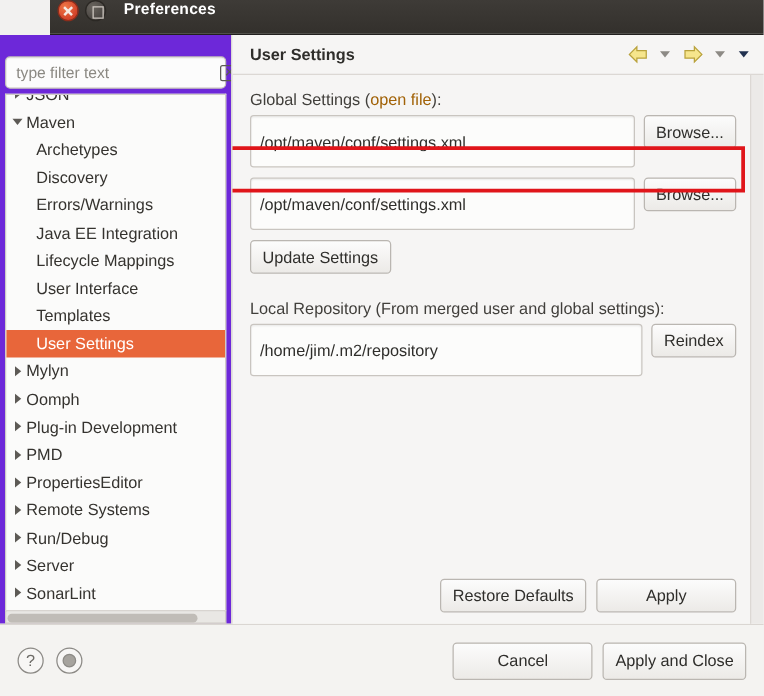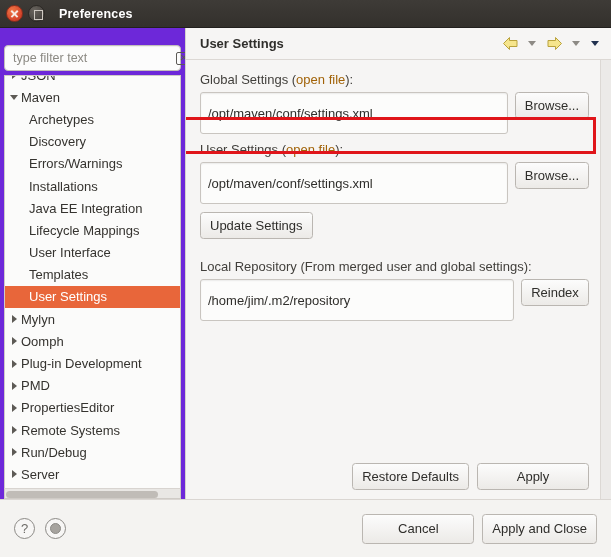--- a/index.html
+++ b/index.html
@@ -10,23 +10,24 @@
     overflow: hidden;
     font-family: "Liberation Sans", sans-serif;
     background: #f2f1f0;
   }
 
   
   .titlebar {
     height: 28px;
     background: linear-gradient(#3e3b37, #33302c);
     display: flex;
-    align-items: center;
+    align-items: flex-start;
     padding-left: 6px;
     border-bottom: 1px solid #22201e;
+    margin-left: 40px;
   }
   .win-btn {
     width: 17px; height: 17px;
     border-radius: 50%;
     margin-right: 5px;
     position: relative;
     flex: 0 0 auto;
   }
   .win-close {
     background: radial-gradient(circle at 35% 30%, #f07746, #d3432a 70%);
@@ -360,23 +361,20 @@
               <span>Maven</span>
             </div>
             <div class="tree-row child">
               <span>Archetypes</span>
             </div>
             <div class="tree-row child">
               <span>Discovery</span>
             </div>
             <div class="tree-row child">
               <span>Errors/Warnings</span>
-            </div>
-            <div class="tree-row child">
-              <span>Installations</span>
             </div>
             <div class="tree-row child">
               <span>Java EE Integration</span>
             </div>
             <div class="tree-row child">
               <span>Lifecycle Mappings</span>
             </div>
             <div class="tree-row child">
               <span>User Interface</span>
             </div>
@@ -451,21 +449,20 @@
       </div>
 
       <div class="page-body">
 
         <div class="field-label"><span>Global Settings (</span><span class="link">open file</span><span>):</span></div>
         <div class="field-row">
           <input class="text-input" type="text" value="/opt/maven/conf/settings.xml" style="">
           <button class="btn">Browse...</button>
         </div>
 
-        <div class="field-label"><span>User Settings (</span><span class="link">open file</span><span>):</span></div>
         <div class="field-row">
           <input class="text-input" type="text" value="/opt/maven/conf/settings.xml" style="">
           <button class="btn">Browse...</button>
         </div>
 
         <div class="highlight-box" style="left:-10px; top:57px; width:420px; height:37px;"></div>
 
         <div class="update-btn-row">
           <button class="btn">Update Settings</button>
         </div>

